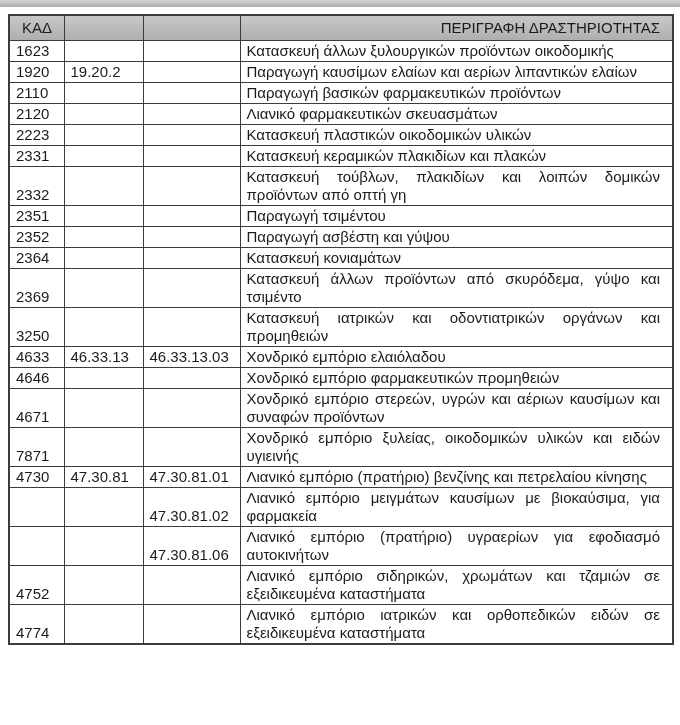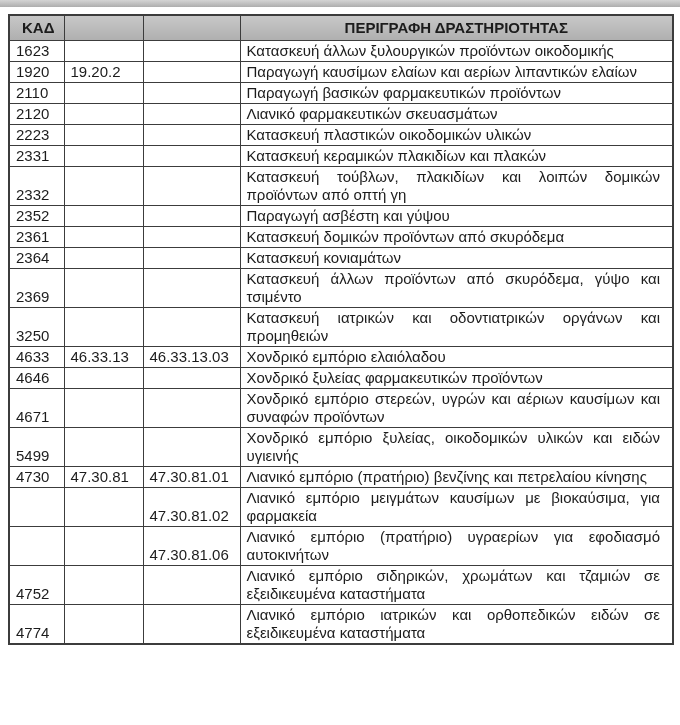--- a/index.html
+++ b/index.html
@@ -31,22 +31,22 @@
   col.c3 { width: 97px; }
   col.c4 { width: 433px; }
   th, td {
     border: 1px solid var(--border-color, #3c3c3c);
     font-size: 15px;
     line-height: 18px;
     overflow: hidden;
   }
   th {
     background: linear-gradient(180deg, var(--header-bg-top, #c7c7c7), var(--header-bg-bottom, #afafaf));
-    font-weight: bold;
-    text-align: center;
+    font-weight: normal;
+    text-align: right;
     vertical-align: middle;
     padding: 3px 12px;
     white-space: nowrap;
   }
   td.code {
     vertical-align: bottom;
     padding: 1px 4px 1px 6px;
     white-space: nowrap;
   }
   td.desc {
@@ -114,30 +114,30 @@
     <td class="code"></td>
     <td class="desc">Κατασκευή κεραμικών πλακιδίων και πλακών</td>
   </tr>
         <tr>
     <td class="code">2332</td>
     <td class="code"></td>
     <td class="code"></td>
     <td class="desc">Κατασκευή τούβλων, πλακιδίων και λοιπών δομικών προϊόντων από οπτή γη</td>
   </tr>
         <tr>
+    <td class="code">2351</td>
+    <td class="code"></td>
+    <td class="code"></td>
+    <td class="desc">Παραγωγή τσιμέντου</td>
+  </tr>
+        <tr>
     <td class="code">2352</td>
     <td class="code"></td>
     <td class="code"></td>
     <td class="desc">Παραγωγή ασβέστη και γύψου</td>
-  </tr>
-        <tr>
-    <td class="code">2361</td>
-    <td class="code"></td>
-    <td class="code"></td>
-    <td class="desc">Κατασκευή δομικών προϊόντων από σκυρόδεμα</td>
   </tr>
         <tr>
     <td class="code">2364</td>
     <td class="code"></td>
     <td class="code"></td>
     <td class="desc">Κατασκευή κονιαμάτων</td>
   </tr>
         <tr>
     <td class="code">2369</td>
     <td class="code"></td>
@@ -153,30 +153,30 @@
         <tr>
     <td class="code">4633</td>
     <td class="code">46.33.13</td>
     <td class="code">46.33.13.03</td>
     <td class="desc">Χονδρικό εμπόριο ελαιόλαδου</td>
   </tr>
         <tr>
     <td class="code">4646</td>
     <td class="code"></td>
     <td class="code"></td>
-    <td class="desc">Χονδρικό ξυλείας φαρμακευτικών προϊόντων</td>
+    <td class="desc">Χονδρικό εμπόριο φαρμακευτικών προμηθειών</td>
   </tr>
         <tr>
     <td class="code">4671</td>
     <td class="code"></td>
     <td class="code"></td>
     <td class="desc">Χονδρικό εμπόριο στερεών, υγρών και αέριων καυσίμων και συναφών προϊόντων</td>
   </tr>
         <tr>
-    <td class="code">5499</td>
+    <td class="code">7871</td>
     <td class="code"></td>
     <td class="code"></td>
     <td class="desc">Χονδρικό εμπόριο ξυλείας, οικοδομικών υλικών και ειδών υγιεινής</td>
   </tr>
         <tr>
     <td class="code">4730</td>
     <td class="code">47.30.81</td>
     <td class="code">47.30.81.01</td>
     <td class="desc">Λιανικό εμπόριο (πρατήριο) βενζίνης και πετρελαίου κίνησης</td>
   </tr>

